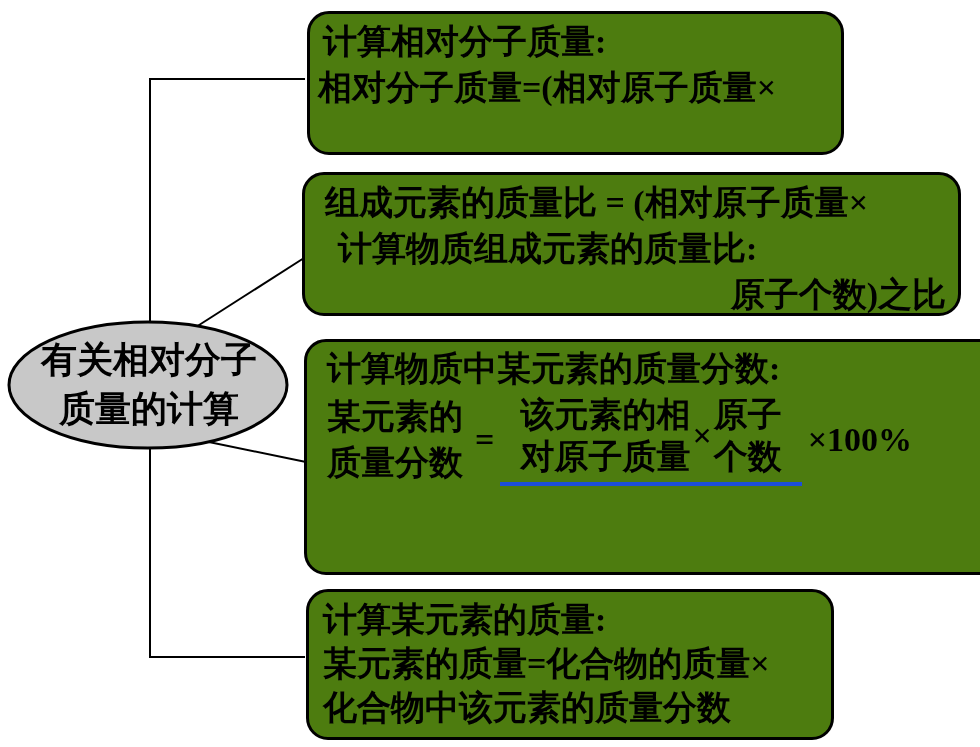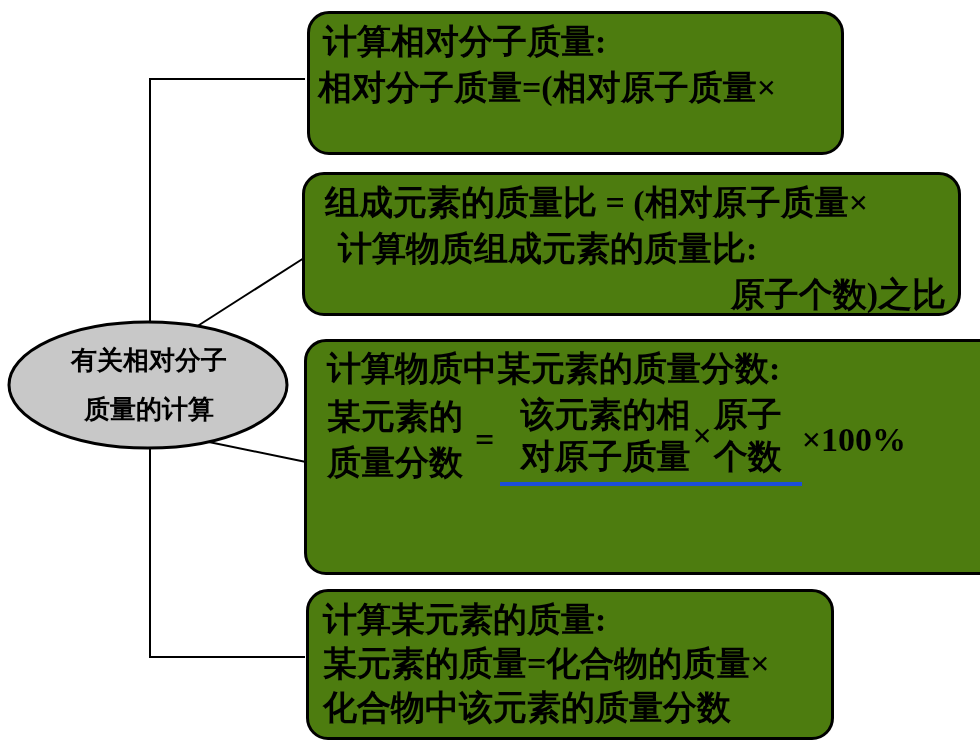--- a/index.html
+++ b/index.html
@@ -38,21 +38,21 @@
   #box3 { left: 304px; top: 339px; width: 776px; height: 236px; padding: 4px 8px 0 20px; }
 
   #box4 { left: 306px; top: 589px; width: 528px; height: 151px; padding: 6px 12px 0 14px; }
   #box4 .bline { line-height: 44px; }
 
   .ellipse-label {
     position: absolute;
     left: 10px; top: 323px; width: 278px; height: 124px;
     display: flex; flex-direction: column;
     align-items: center; justify-content: center;
-    font-size: 26px; line-height: 49px;
+    font-size: 36px; line-height: 49px;
     text-align: center; white-space: nowrap;
   }
 
   
   .formula {
     display: flex; align-items: center;
     margin-top: 2px;
     white-space: nowrap;
   }
   .stack div { line-height: 42px; }
@@ -61,21 +61,21 @@
   .eq { margin: 0 6px; }
   .fraction { display: inline-block; }
   .numerator {
     display: flex; align-items: center;
     border-bottom: 4px solid #1d4ed8;
     padding: 0 20px 4px 20px;
   }
   .numerator .times { margin: 0 2px; }
   .denominator { padding: 4px 0 0 20px; }
   .denominator div { line-height: 40px; }
-  .suffix { }
+  .suffix { margin-left: 6px; }
 </style>
 </head>
 <body>
 
 <div id="canvas">
 
   <svg id="connectors" width="980" height="747" viewBox="0 0 980 747">
     <polyline points="150,324 150,79 305,79" fill="none" stroke="#000" stroke-width="2"></polyline>
     <line x1="196" y1="327" x2="304" y2="258" stroke="#000" stroke-width="2"></line>
     <line x1="204" y1="441" x2="306" y2="462" stroke="#000" stroke-width="2"></line>

